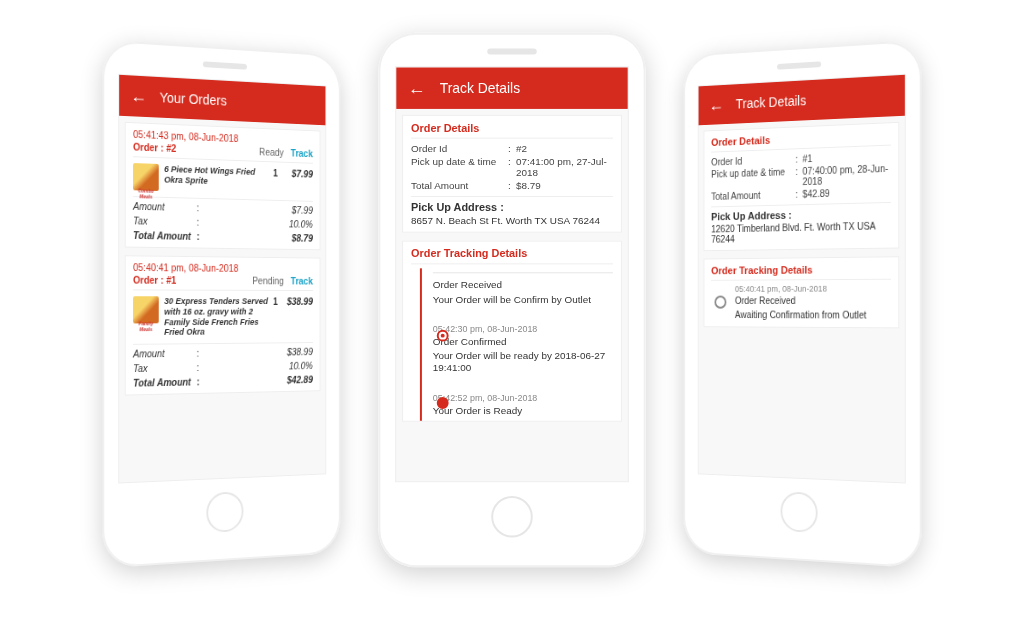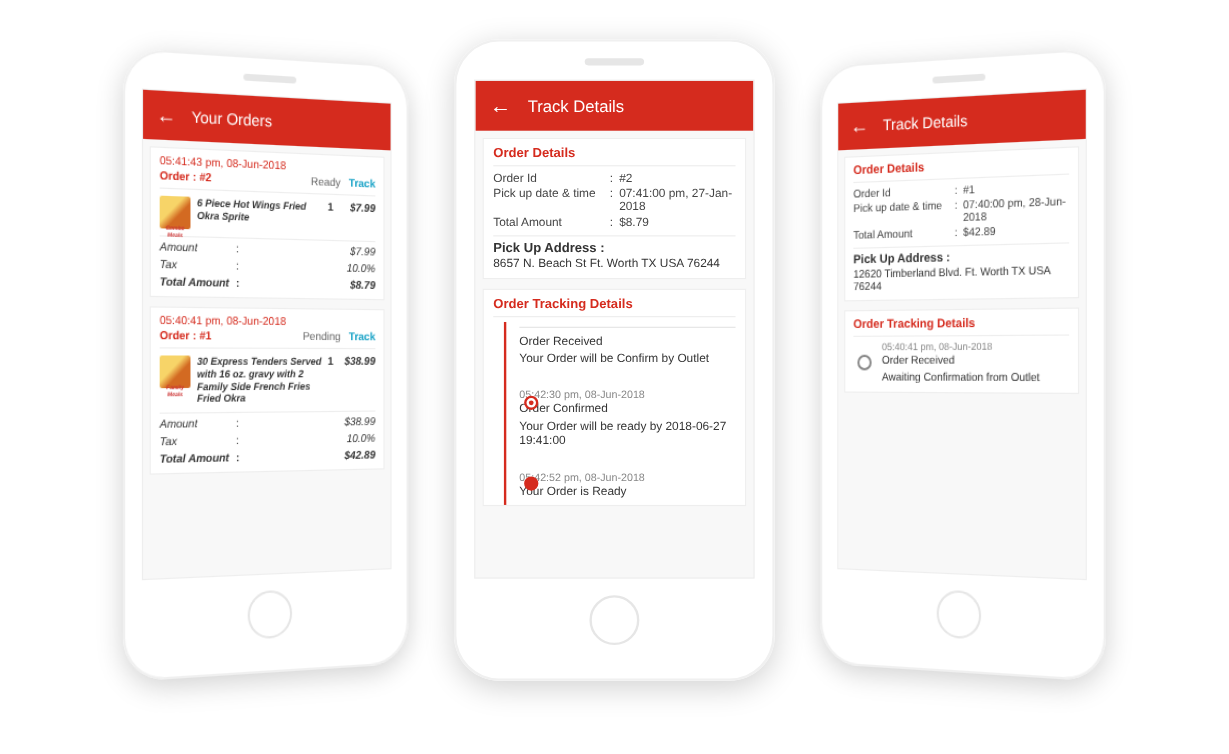--- a/index.html
+++ b/index.html
@@ -203,21 +203,21 @@
       <div class="card">
         <div class="section-title">Order Details</div>
         <div class="kv">
             <span>Order Id</span>
             <span>:</span>
             <span>#2</span>
           </div>
         <div class="kv">
             <span>Pick up date &amp; time</span>
             <span>:</span>
-            <span>07:41:00 pm, 27-Jan-2018</span>
+            <span>07:41:00 pm, 27-Jul-2018</span>
           </div>
         <div class="kv">
             <span>Total Amount</span>
             <span>:</span>
             <span>$8.79</span>
           </div>
         <div class="pickup-head" style="border-top:1px solid #eee; margin-top:4px;">Pick Up Address  :</div>
         <div class="addr">8657 N. Beach St Ft.  Worth TX USA 76244</div>
       </div>
 

